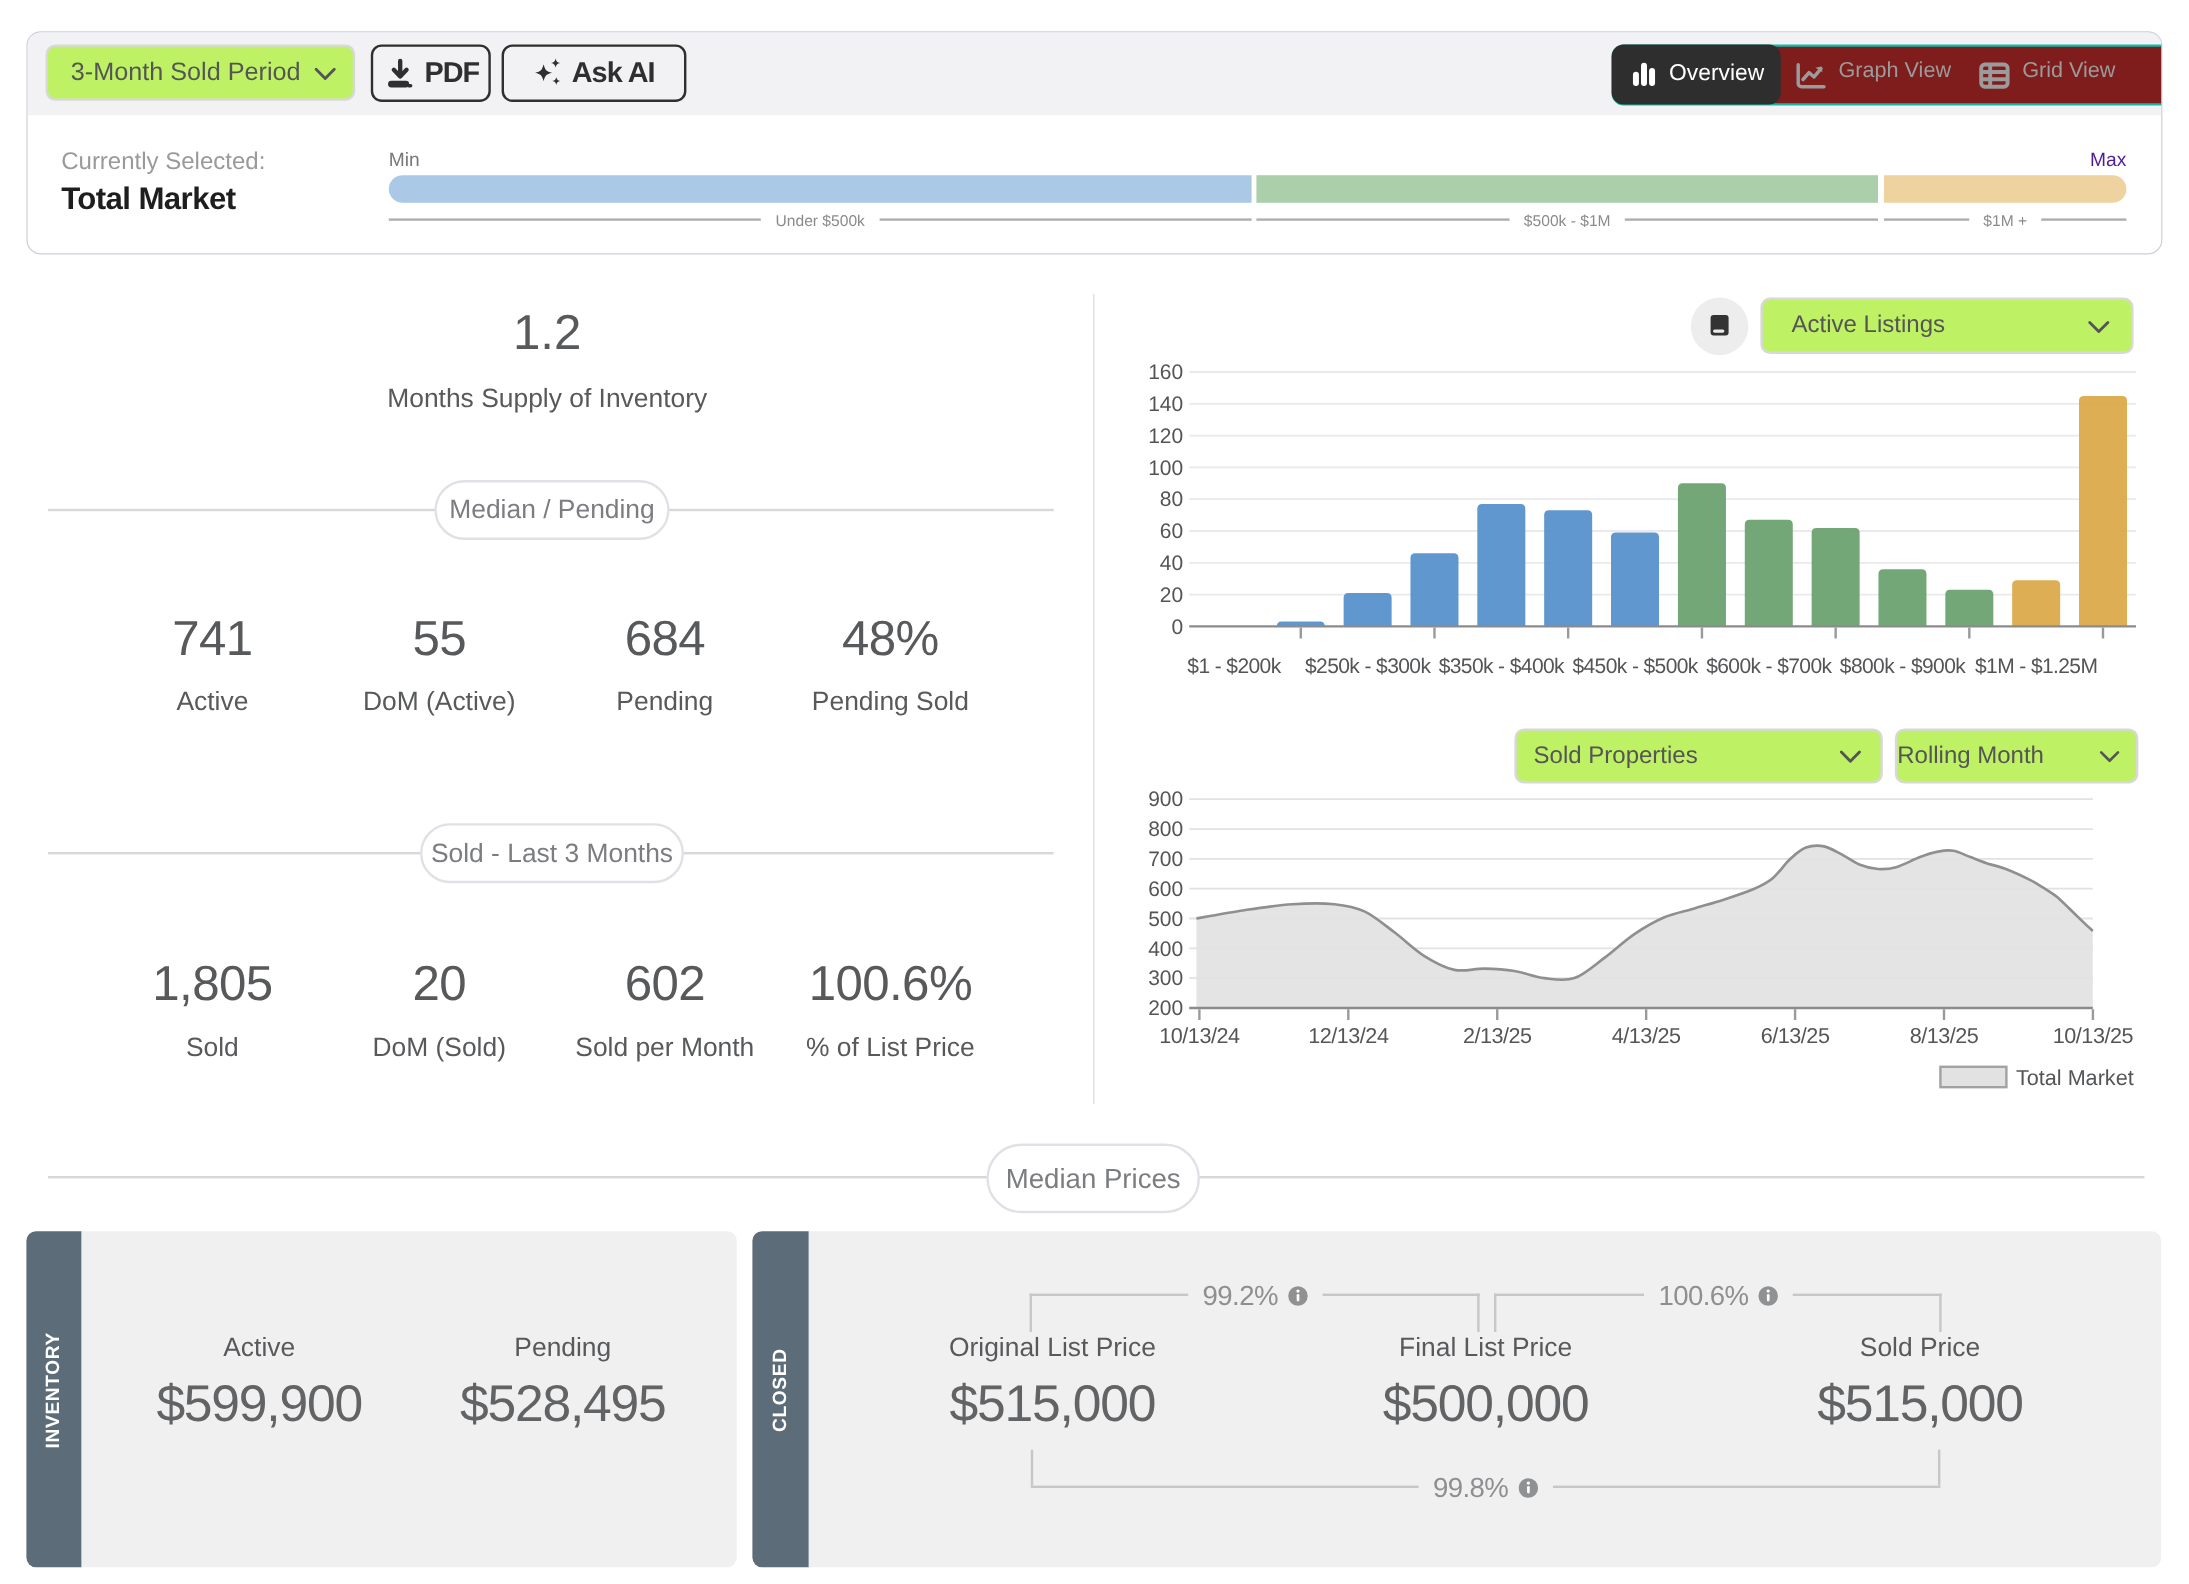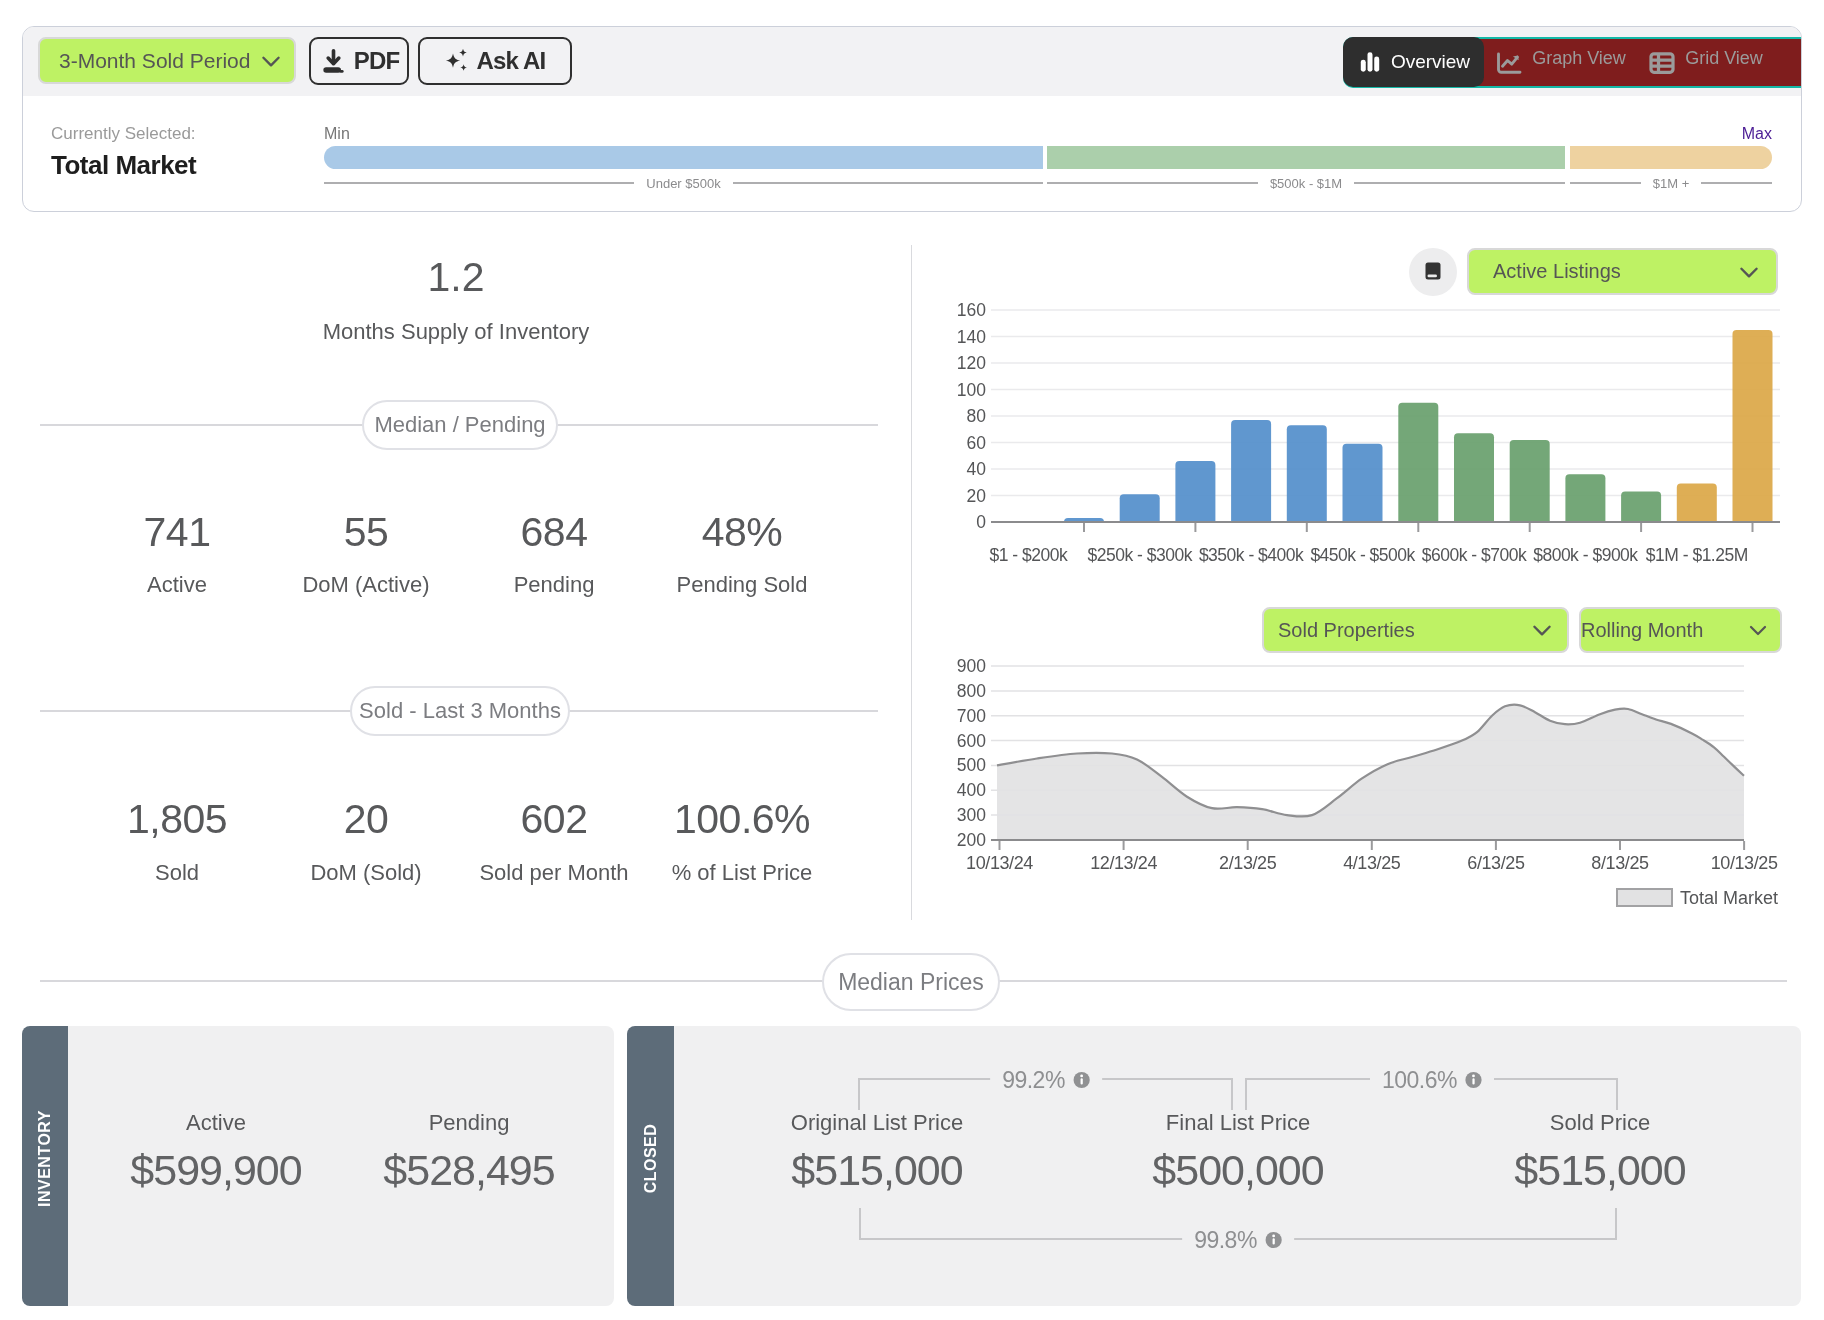--- a/index.html
+++ b/index.html
@@ -53,21 +53,21 @@
     <div class="seg" style="width:152px"><svg width="30" height="30" viewBox="0 0 24 24" fill="none">
           <path d="M3.6 4.8v12.4a2.2 2.2 0 0 0 2.2 2.2H20.8" stroke="#9b9b9b" stroke-width="2.3" stroke-linecap="round"></path>
           <path d="M6.8 14.6l4-4.6 3.4 2.9 4.6-5.6" stroke="#9b9b9b" stroke-width="2.3" stroke-linecap="round" stroke-linejoin="round"></path>
           <path d="M15.1 6.8l3.9-.9.8 3.9z" fill="#9b9b9b"></path>
         </svg>Graph View</div>
     <div class="seg" style="width:138px"><svg width="30" height="30" viewBox="0 0 24 24" fill="none">
           <rect x="3.2" y="4.6" width="17.6" height="14.8" rx="2.4" stroke="#9b9b9b" stroke-width="2.6"></rect>
           <path d="M3.2 9.6h17.6M3.2 14.4h17.6M9.2 4.6v14.8" stroke="#9b9b9b" stroke-width="2.6"></path>
         </svg>Grid View</div>
   </div>
-  <div class="abs" style="left:28px;top:97px;font-size:17px;color:#9a9a9a">Currently Selected:</div>
+  <div class="abs" style="left:28px;top:97px;font-size:20px;color:#9a9a9a">Currently Selected:</div>
   <div class="abs" style="left:28px;top:123px;font-size:26px;font-weight:700;letter-spacing:-0.5px;color:#1e1e1e">Total Market</div>
   <div class="abs" style="left:301px;top:98px;font-size:16px;color:#777">Min</div>
   <div class="abs" style="left:1676px;top:98px;width:73px;text-align:right;font-size:16px;color:#4c1d95">Max</div>
   <div class="abs" style="left:301px;top:119px;width:719px;height:23px;background:#a9c9e7;border-radius:12px 0 0 12px"></div>
   <div class="abs" style="left:1024px;top:119px;width:518px;height:23px;background:#abcfab"></div>
   <div class="abs" style="left:1547px;top:119px;width:202px;height:23px;background:#eed2a0;border-radius:0 12px 12px 0"></div>
   <div class="abs slab" style="left:301px;top:149px;width:719px">Under $500k</div>
   <div class="abs slab" style="left:1024px;top:149px;width:518px">$500k - $1M</div>
   <div class="abs slab" style="left:1547px;top:149px;width:202px">$1M +</div>
 </div>

